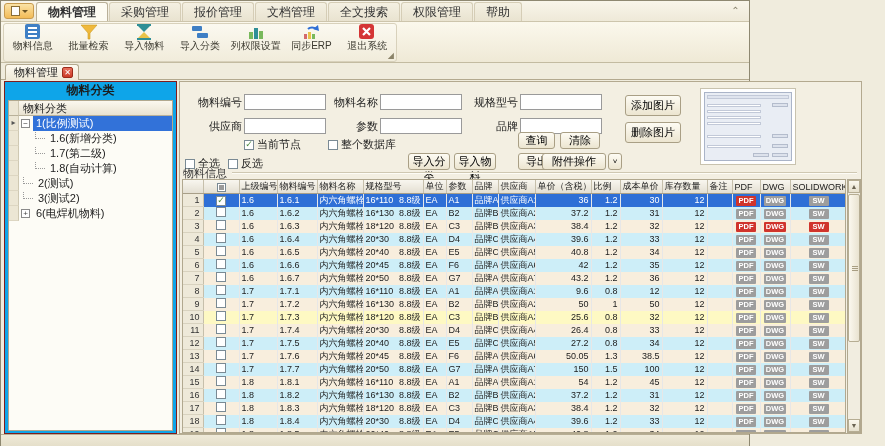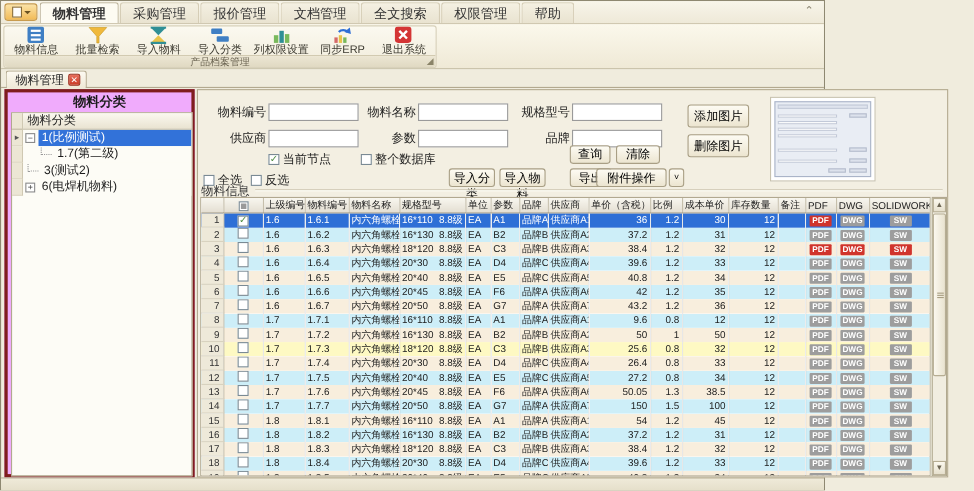--- a/index.html
+++ b/index.html
@@ -25,21 +25,21 @@
   .rlabel { font-size:10px; line-height:10px; color:#3c3a30; white-space:nowrap; }
   .rgroup-label { position:absolute; left:0; bottom:0; width:100%; height:11px; background:linear-gradient(#ece6d3,#e0d9c2); border-top:1px solid #d2cab1; font-size:9px; line-height:11px; text-align:center; color:#6b6452; border-radius:0 0 3px 3px; }
   .rgroup-corner { position:absolute; right:2px; bottom:1px; font-size:8px; color:#8a8368; line-height:9px; }
 
   
   .doctabs { position:absolute; left:0; top:62px; width:100%; height:17px; background:#f0ecdd; border-bottom:1px solid #b3a98f; }
   .doctab { position:absolute; left:4px; top:1px; height:16px; padding:0 5px 0 8px; background:linear-gradient(#fdfaf1,#efe9d7); border:1px solid #b3a98f; border-bottom:none; border-radius:3px 3px 0 0; display:flex; align-items:center; gap:4px; font-size:11px; }
   .closebox { width:11px; height:11px; background:linear-gradient(#e8705d,#cb3a27); border:1px solid #9c2a1a; border-radius:2px; color:#fff; font-size:8px; line-height:9px; text-align:center; }
 
   
-  .left-panel { position:absolute; left:3px; top:80px; width:173px; height:353px; border:3px solid #7f1d1d; background:#f0abfc; }
+  .left-panel { position:absolute; left:3px; top:80px; width:173px; height:353px; border:1px solid #7f1d1d; background:#0ea5e9; }
   .lp-title { height:16px; text-align:center; font-weight:bold; font-size:12px; line-height:16px; }
   .tree-grid { position:absolute; left:3px; top:18px; width:165px; height:331px; border:1px solid #b1a88f; background:#fdfcf6; }
   .tg-header { display:flex; height:15px; }
   .tg-rowhead-spacer { width:10px; background:#ece6d4; border-right:1px solid #cfc8b2; border-bottom:1px solid #b9b19a; }
   .tg-header-cell { flex:1; background:linear-gradient(#fbf8ef,#e9e3d1); border-bottom:1px solid #b9b19a; font-size:11px; line-height:14px; padding-left:4px; }
   .trow { display:flex; height:15px; }
   .trow .rowhead { width:10px; background:#ece6d4; border-right:1px solid #cfc8b2; border-bottom:1px solid #ddd6c2; font-size:8px; line-height:14px; color:#555; text-align:center; }
   .trow .tcontent { flex:1; display:flex; align-items:center; font-size:11px; background:#fdfcf6; overflow:hidden; white-space:nowrap; }
   .expander { width:9px; height:9px; border:1px solid #8a8a8a; background:#fff; font-size:8px; line-height:7px; text-align:center; color:#444; margin:0 3px 0 2px; flex:none; }
   .conn { width:10px; height:7px; border-left:1px dotted #9a9a9a; border-bottom:1px dotted #9a9a9a; margin:-7px 2px 0 4px; flex:none; }
@@ -168,21 +168,20 @@
           <div class="rbtn">
             <span class="ricon">
               <svg width="18" height="17">
                 <rect x="1" y="0" width="15" height="15" rx="3" fill="#d43535"></rect>
                 <path d="M5 4 L12 11 M12 4 L5 11" stroke="#fff" stroke-width="2.2"></path>
               </svg>
             </span>
             <span class="rlabel">退出系统</span>
           </div>
         </div>
-      <div class="rgroup-label">产品档案管理</div>
       <div class="rgroup-corner">◢</div>
     </div>
   </div>
 
   <div class="doctabs">
     <div class="doctab">
       <span>物料管理</span>
       <span class="closebox">✕</span>
     </div>
   </div>
@@ -199,21 +198,42 @@
             <div class="rowhead">▸</div>
             <div class="tcontent">
               <span class="expander">−</span>
               <span class="tlabel" style="background:#3272d9">1(比例测试)</span>
             </div>
           </div>
           <div class="trow">
             <div class="rowhead"></div>
             <div class="tcontent">
               <span class="conn deep"></span>
+              <span class="tlabel">1.6(新增分类)</span>
+            </div>
+          </div>
+          <div class="trow">
+            <div class="rowhead"></div>
+            <div class="tcontent">
+              <span class="conn deep"></span>
               <span class="tlabel">1.7(第二级)</span>
+            </div>
+          </div>
+          <div class="trow">
+            <div class="rowhead"></div>
+            <div class="tcontent">
+              <span class="conn deep"></span>
+              <span class="tlabel">1.8(自动计算)</span>
+            </div>
+          </div>
+          <div class="trow">
+            <div class="rowhead"></div>
+            <div class="tcontent">
+              <span class="conn"></span>
+              <span class="tlabel">2(测试)</span>
             </div>
           </div>
           <div class="trow">
             <div class="rowhead"></div>
             <div class="tcontent">
               <span class="conn"></span>
               <span class="tlabel">3(测试2)</span>
             </div>
           </div>
           <div class="trow">

